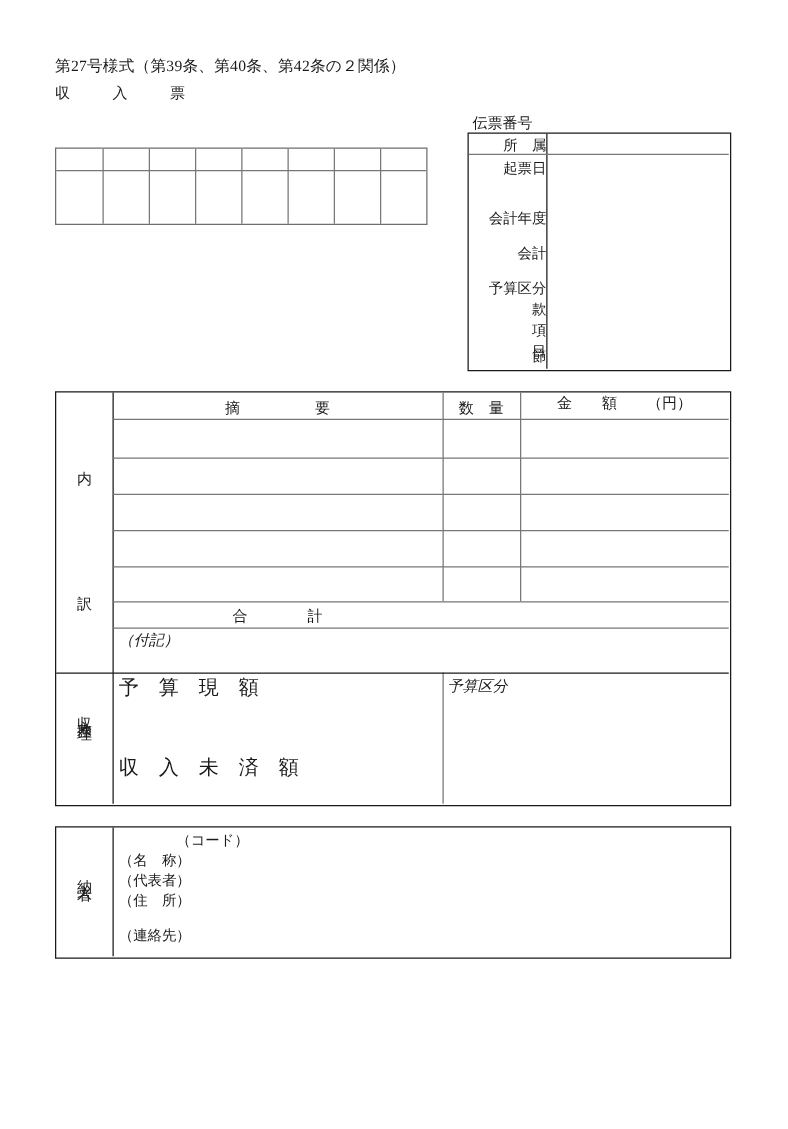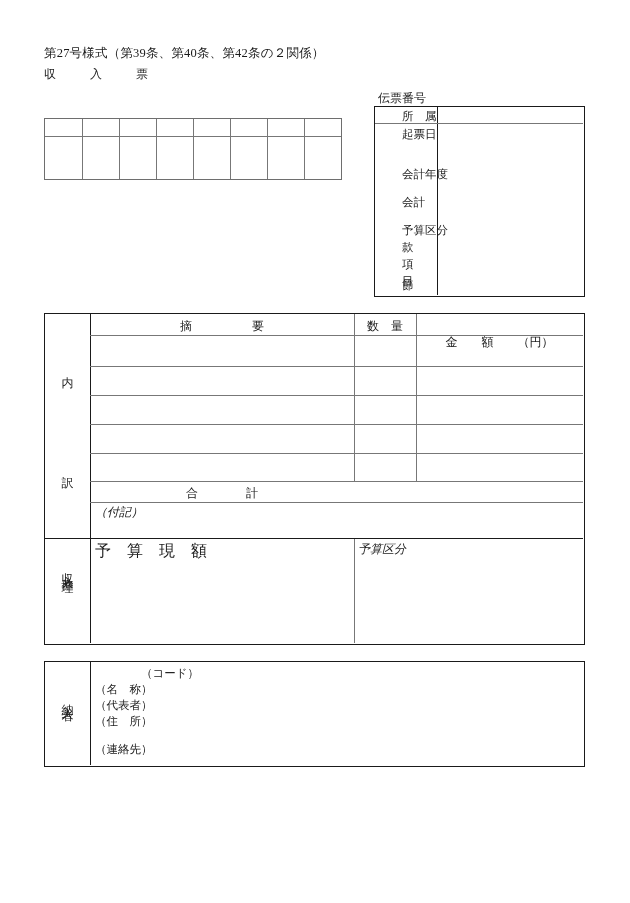--- a/index.html
+++ b/index.html
@@ -70,24 +70,23 @@
     position: absolute;
     left: 378px;
     top: 90px;
     font-size: 12px;
     white-space: nowrap;
   }
   #denpyo-box { left: 374px; top: 106px; width: 211px; height: 191px; }
   .denpyo-lbl {
     position: absolute;
     width: 62px;
-    text-align: left;
+    text-align: right;
     font-size: 11.5px;
     white-space: nowrap;
-    margin-left: 27px;
   }
 
   
   #mid-box { left: 44px; top: 313px; width: 541px; height: 332px; }
 
   .col-head {
     position: absolute;
     font-size: 12px;
     white-space: nowrap;
     text-align: center;
@@ -194,21 +193,21 @@
     <div class="thinline hline" style="left:45px; top:167px; width:493px;"></div>
     <div class="thinline hline" style="left:45px; top:188px; width:493px;"></div>
 
     <div class="thinline hline boldline" style="left:0; top:224px; width:538px; height:1.4px;"></div>
 
     <div class="vlabel" style="left:0; top:60px;  width:45px;">内</div>
     <div class="vlabel" style="left:0; top:160px; width:45px;">訳</div>
 
     <div class="col-head" style="left:45px;  top:4px; width:264px; letter-spacing:0px;">摘　　　　　要</div>
     <div class="col-head" style="left:309px; top:4px; width:62px;">数　量</div>
-    <div class="col-head" style="left:371px; top:20px; width:167px;">金　　額　　（円）</div>
+    <div class="col-head" style="left:371px; top:0; width:167px;">金　　額　　（円）</div>
 
     <div class="cell-label" style="left:50px;  top:27px; width:255px;"></div>
     <div class="cell-label" style="left:313px; top:27px; width:54px; text-align:right;"></div>
     <div class="cell-label" style="left:375px; top:27px; width:158px; text-align:right;"></div>
 
     <div class="cell-label" style="left:50px;  top:57px; width:255px;"></div>
     <div class="cell-label" style="left:313px; top:57px; width:54px; text-align:right;"></div>
     <div class="cell-label" style="left:375px; top:57px; width:158px; text-align:right;"></div>
 
     <div class="cell-label" style="left:50px;  top:86px; width:255px;"></div>
@@ -228,20 +227,21 @@
     <div class="cell-label" style="left:375px; top:171px; width:158px; text-align:right;"></div>
 
     <div class="cell-label" style="left:50px; top:192px;">（付記）</div>
     <div class="cell-label" style="left:50px; top:206px; width:480px;"></div>
 
     <div class="vlabel" style="left:0; top:248px; width:45px; line-height:1.5;">
       <span style="writing-mode:vertical-rl; display:inline-block; letter-spacing:3px;">収入整理</span>
     </div>
 
     <div class="seiri-line" style="left:50px; top:229px; width:250px; letter-spacing:0;">予　算　現　額</div>
+    <div class="seiri-line" style="left:50px; top:293px; width:250px;">収　入　未　済　額</div>
 
     <div class="cell-label" style="left:313px; top:229px;">予算区分</div>
     <div class="cell-label" style="left:313px; top:248px; width:218px;"></div>
   </div>
 
   <div class="frame" id="bottom-box">
 
     <div class="thinline vline boldline" style="left:45px; top:0; height:103px;"></div>
 
     <div class="vlabel" style="left:0; top:28px; width:45px; line-height:1.5;">

